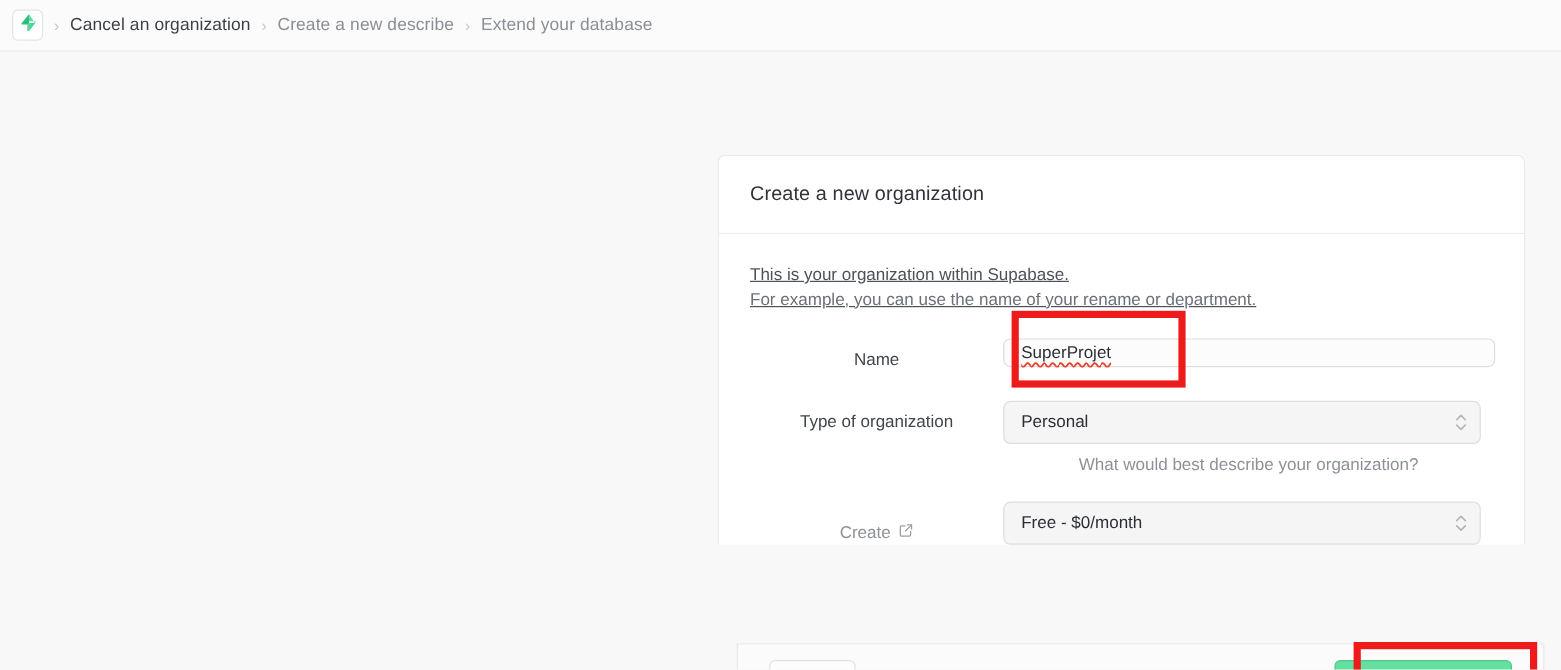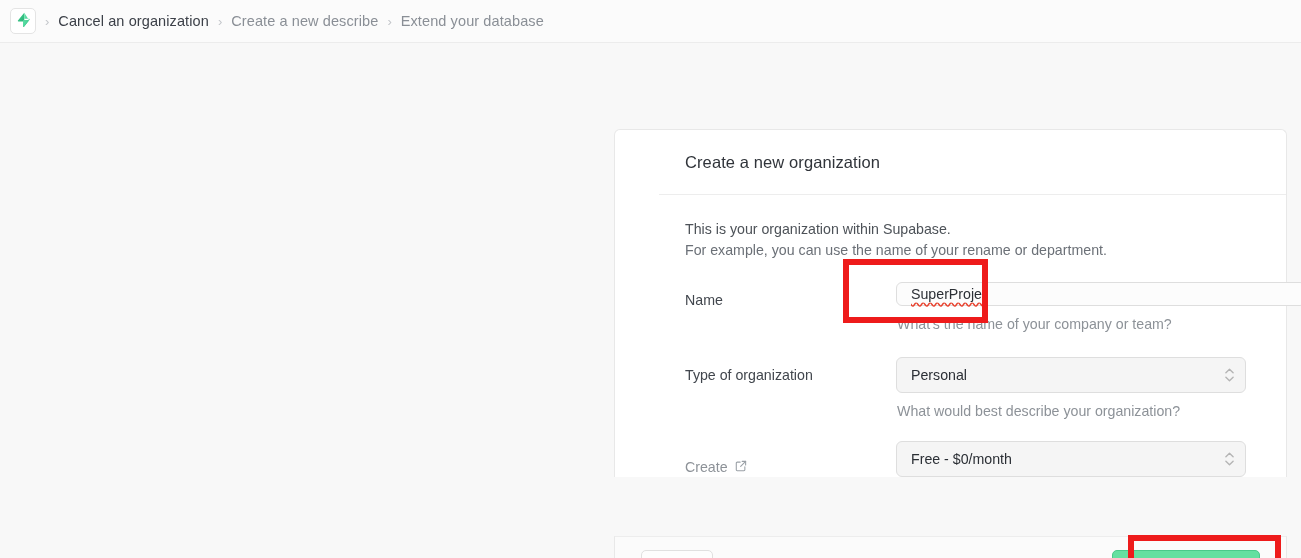--- a/index.html
+++ b/index.html
@@ -52,55 +52,56 @@
 
   
   .page {
     position: relative;
     width: 1301px;
     height: 515px;
   }
 
   .card {
     position: absolute;
-    left: 614px;
+    left: 598px;
     top: 86px;
     width: 673px;
     background: #ffffff;
     border: 1px solid #e8e8e8;
     border-radius: 6px;
     border-bottom: none;
     border-bottom-left-radius: 0;
     border-bottom-right-radius: 0;
-    padding-left: 44px;
   }
 
   .card-header {
     padding: 23px 26px 22px 26px;
     border-bottom: 1px solid #ededed;
   }
   .card-title {
     font-size: 16.5px;
     color: #30343a;
     letter-spacing: 0.1px;
   }
 
   .card-body { padding: 24px 26px 0 26px; }
 
   .intro {
     color: #4d5258;
     font-size: 14.2px;
     line-height: 20.5px;
     margin-bottom: 22px;
+    text-decoration: underline;
   }
   .intro .line2 { color: #6b7077; }
 
   .field-row {
     display: flex;
     align-items: flex-start;
+    text-align: center;
   }
   .field-label-col {
     width: 211px;
     flex: none;
     padding-top: 9px;
   }
   .field-label {
     font-size: 14.2px;
     color: #41464d;
   }
@@ -129,21 +130,21 @@
     display: flex;
     align-items: center;
   }
   .spell {
     text-decoration: underline wavy #e8422e;
     text-decoration-skip-ink: none;
     text-underline-offset: 2.5px;
   }
 
   .select-wrap {
-    width: 350px;
+    width: 398px;
     height: 36px;
     border: 1px solid #dedede;
     border-radius: 6px;
     background: #f5f5f5;
     display: flex;
     align-items: center;
     padding: 0 14px;
     position: relative;
     cursor: pointer;
   }
@@ -279,21 +280,20 @@
       </div>
 
       <div class="field-row">
         <div class="field-label-col">
           <span class="field-label">Name</span>
         </div>
         <div class="field-input-col">
           <div class="text-input">
             <span class="spell">SuperProjet</span>
           </div>
-          <div class="helper">What's the name of your company or team?</div>
         </div>
       </div>
 
       <div class="spacer-lg"></div>
 
       <div class="field-row">
         <div class="field-label-col">
           <span class="field-label">Type of organization</span>
         </div>
         <div class="field-input-col">

